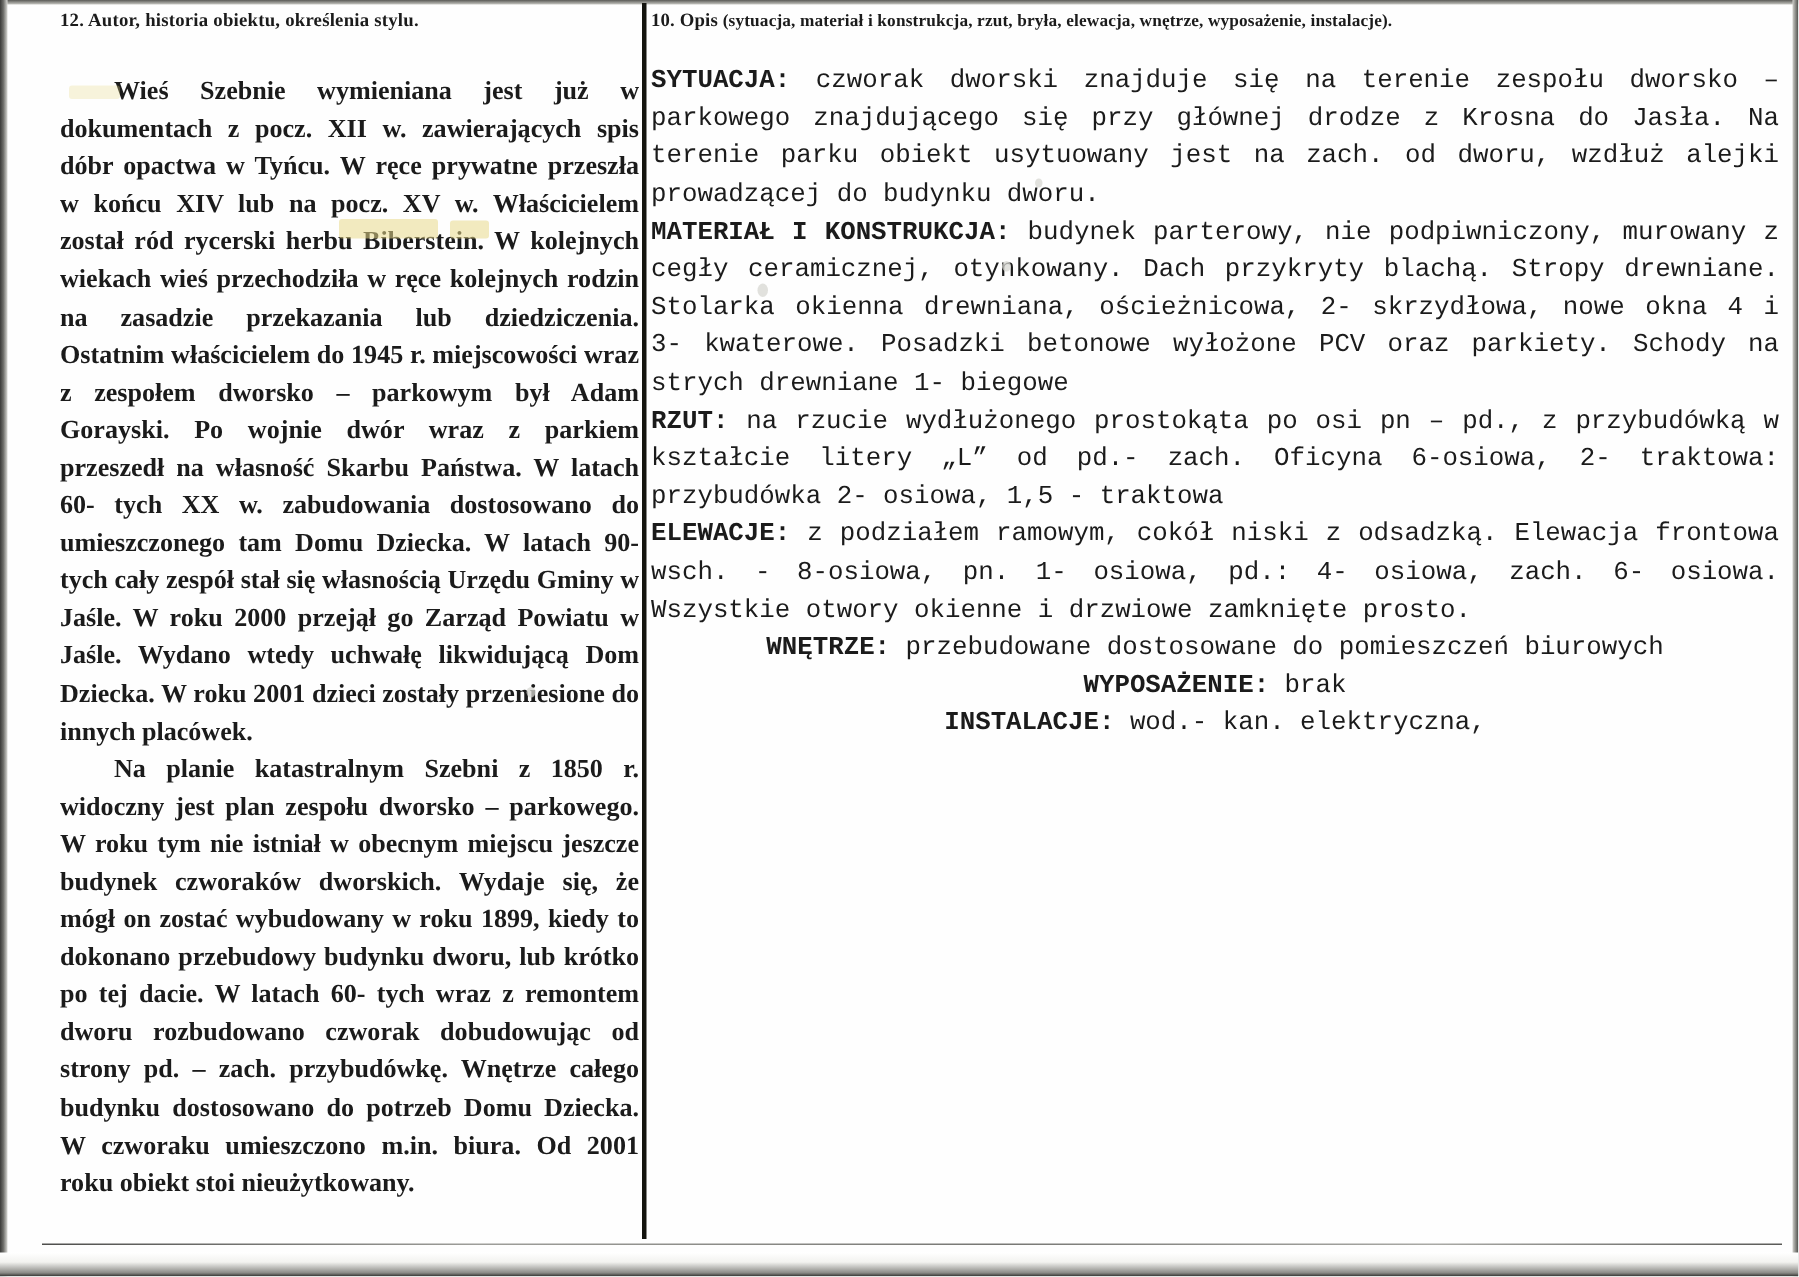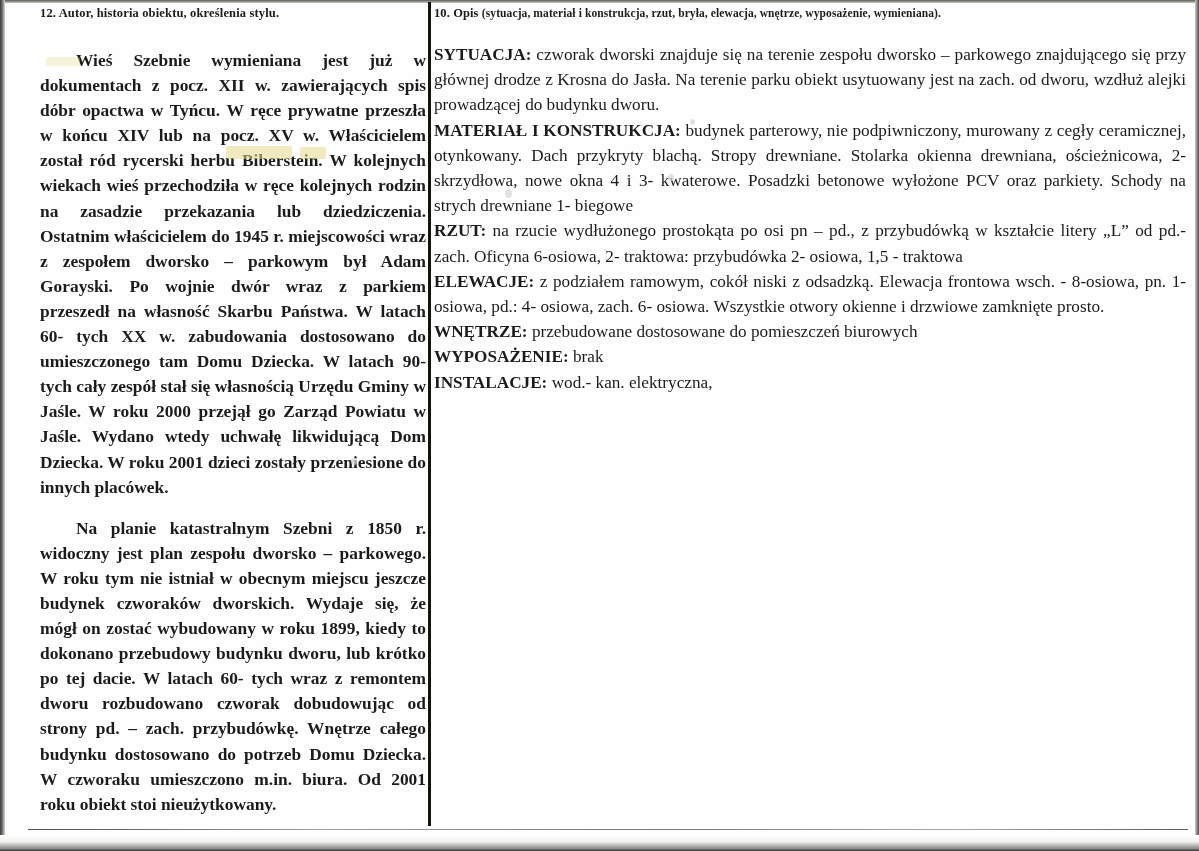--- a/index.html
+++ b/index.html
@@ -98,43 +98,44 @@
     left: 40px;
     top: 48px;
     width: 386px;
     font-weight: bold;
   }
   .col-right {
     position: absolute;
     left: 434px;
     top: 42px;
     width: 752px;
+    font-family: Liberation Mono, monospace;
   }
 
   .body-par {
     margin: 0;
     font-size: 17.4px;
     line-height: 25.1px;
     text-align: justify;
     text-indent: 36px;
     -webkit-hyphens: none;
     hyphens: none;
   }
   .body-par + .body-par {
-    margin-top: 16px;
+    margin-top: 0;
   }
 
   .entry {
     margin: 0;
     font-size: 17.2px;
     line-height: 25.2px;
     text-align: justify;
   }
   .entry-last {
-    text-align: left;
+    text-align: center;
   }
   .entry .lbl {
     font-weight: bold;
   }
 
   
   .hl {
     position: absolute;
     background: #e8d98a;
     opacity: .55;
@@ -162,21 +163,21 @@
   <div class="scan-edge-top"></div>
   <div class="scan-edge-left"></div>
   <div class="scan-edge-right"></div>
   <div class="scan-edge-bottom"></div>
   <div class="sheet-rule"></div>
 
   <div class="header">
     <div class="hdr-left">12. Autor, historia obiektu, określenia stylu.</div>
     <div class="hdr-right">
       <span>10. Opis</span>
-      <span class="hdr-sub">(sytuacja, materiał i konstrukcja, rzut, bryła, elewacja, wnętrze, wyposażenie, wymieniana).</span>
+      <span class="hdr-sub">(sytuacja, materiał i konstrukcja, rzut, bryła, elewacja, wnętrze, wyposażenie, instalacje).</span>
     </div>
   </div>
 
   <div class="divider"></div>
 
   <div class="col-left">
     <p class="body-par">Wieś Szebnie wymieniana jest już w dokumentach z pocz. XII w. zawierających spis dóbr opactwa w Tyńcu. W ręce prywatne przeszła w końcu XIV lub na pocz. XV w. Właścicielem został ród rycerski herbu Biberstein. W kolejnych wiekach wieś przechodziła w ręce kolejnych rodzin na zasadzie przekazania lub dziedziczenia. Ostatnim właścicielem do 1945 r. miejscowości wraz z zespołem dworsko – parkowym był Adam Gorayski. Po wojnie dwór wraz z parkiem przeszedł na własność Skarbu Państwa. W latach 60- tych XX w. zabudowania dostosowano do umieszczonego tam Domu Dziecka. W latach 90- tych cały zespół stał się własnością Urzędu Gminy w Jaśle. W roku 2000 przejął go Zarząd Powiatu w Jaśle. Wydano wtedy uchwałę likwidującą Dom Dziecka. W roku 2001 dzieci zostały przeniesione do innych placówek.</p>
     <p class="body-par">Na planie katastralnym Szebni z 1850 r. widoczny jest plan zespołu dworsko – parkowego. W roku tym nie istniał w obecnym miejscu jeszcze budynek czworaków dworskich. Wydaje się, że mógł on zostać wybudowany w roku 1899, kiedy to dokonano przebudowy budynku dworu, lub krótko po tej dacie. W latach 60- tych wraz z remontem dworu rozbudowano czworak dobudowując od strony pd. – zach. przybudówkę. Wnętrze całego budynku dostosowano do potrzeb Domu Dziecka. W czworaku umieszczono m.in. biura. Od 2001 roku obiekt stoi nieużytkowany.</p>
   </div>
 

